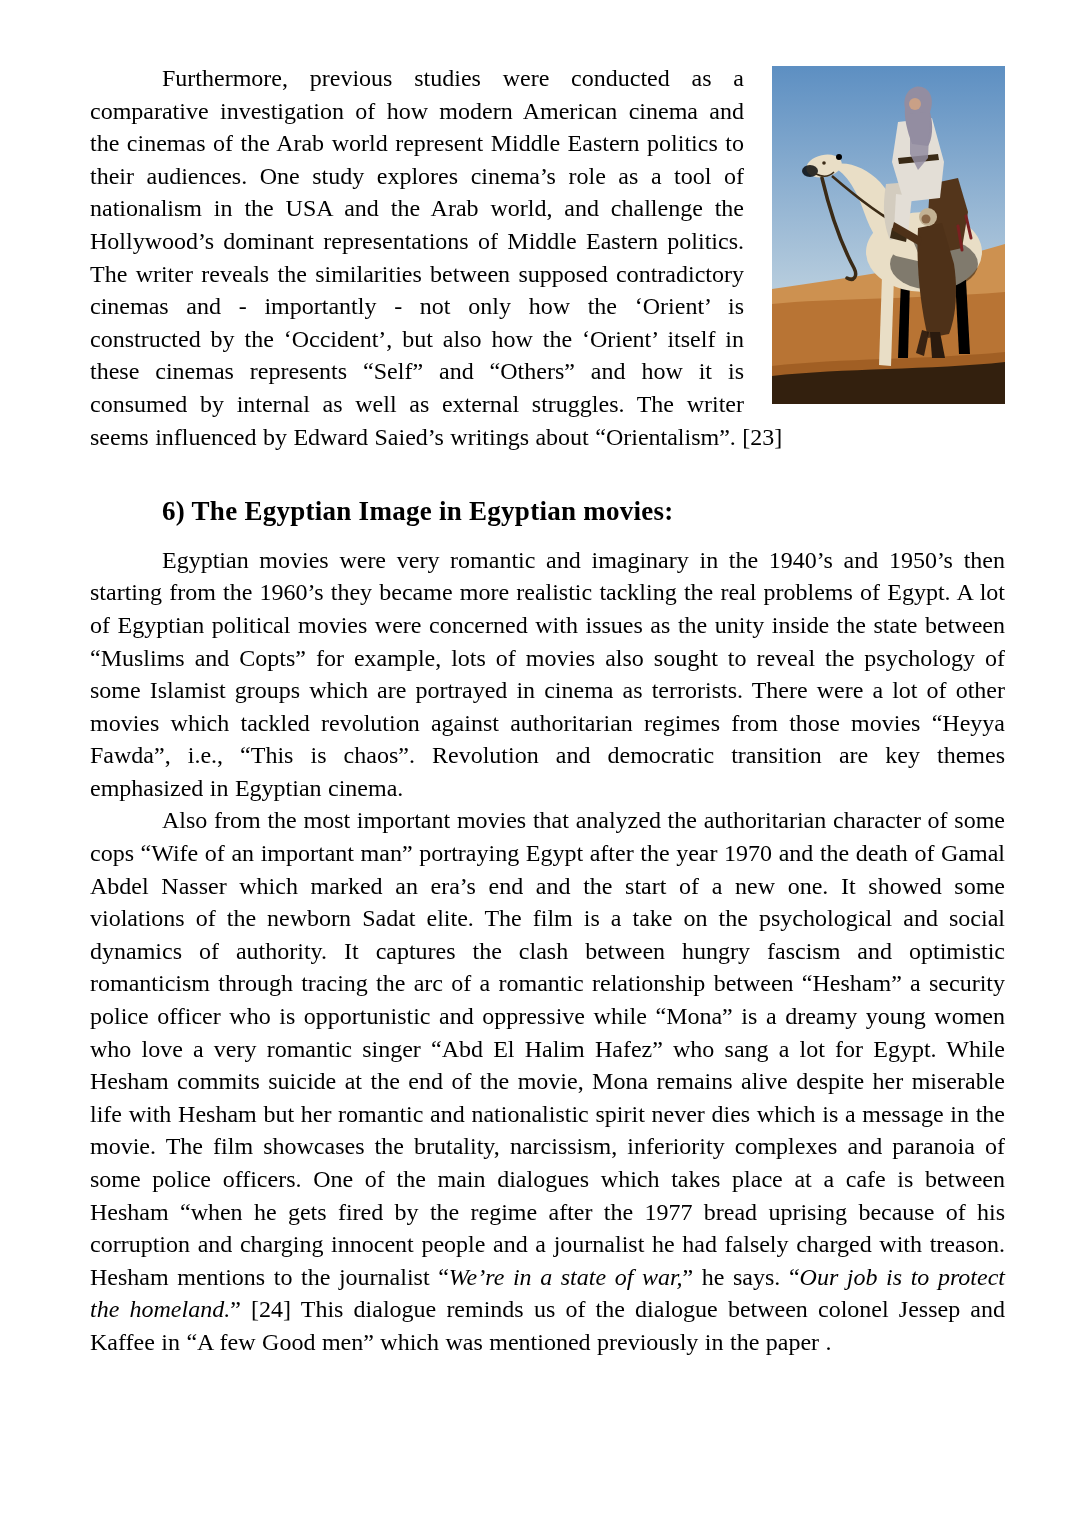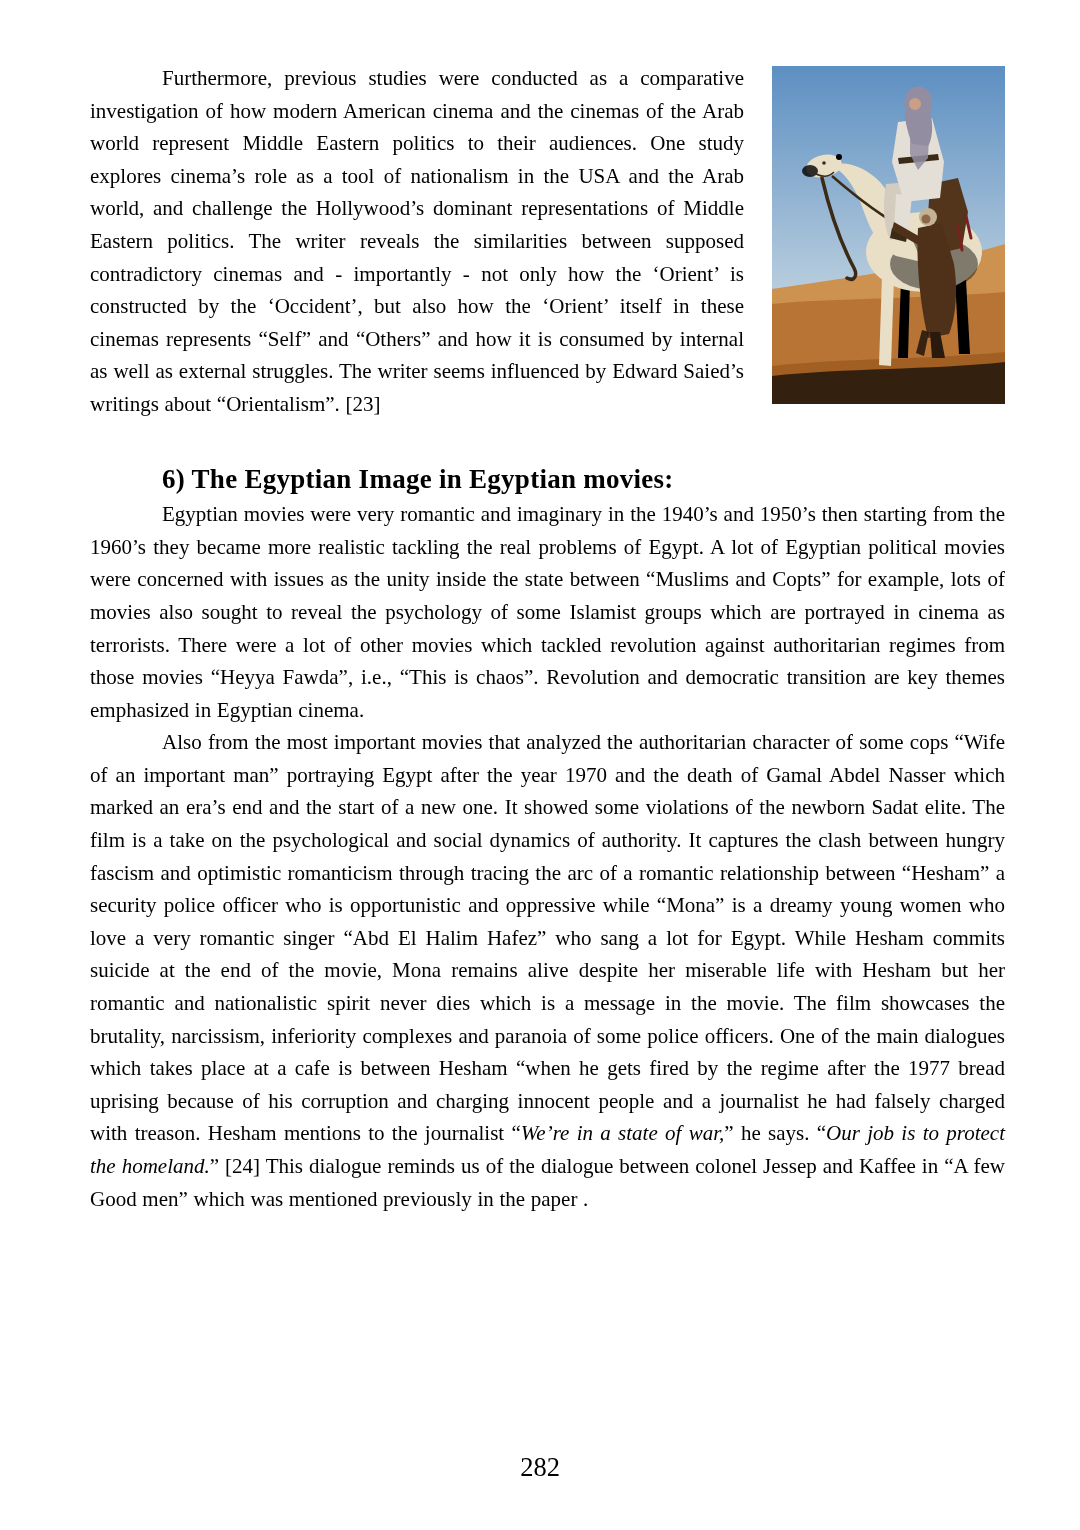--- a/index.html
+++ b/index.html
@@ -14,21 +14,21 @@
     position: relative;
     box-sizing: border-box;
     width: 1080px;
     height: 1530px;
     padding: 62px 75px 0 90px;
     overflow: hidden;
     background: #ffffff;
   }
   .para {
     margin: 0;
-    font-size: 21px;
+    font-size: 24px;
     line-height: 32.6px;
     text-align: justify;
     text-indent: 72px;
     word-spacing: 0.02em;
   }
   .photo-float {
     float: right;
     width: 233px;
     height: 338px;
     margin: 4px 0 16px 28px;
@@ -36,21 +36,21 @@
   }
   .photo-float svg { display: block; width: 233px; height: 338px; }
   .heading {
     margin: 42px 0 0 0;
     font-size: 27px;
     line-height: 32.6px;
     font-weight: bold;
     text-indent: 72px;
     letter-spacing: 0.01em;
   }
-  .heading + .para { margin-top: 3px; }
+  .heading + .para { margin-top: 16px; }
   em { }
   .page-number {
     position: absolute;
     left: 0;
     right: 0;
     top: 1452px;
     text-align: center;
     font-size: 26.5px;
   }
 </style>
@@ -111,15 +111,14 @@
   </div>
 
   <p class="para"><span>Furthermore, previous studies were conducted as a comparative investigation of how modern American cinema and the cinemas of the Arab world represent Middle Eastern politics to their audiences.  One study explores cinema’s role as a tool of nationalism in the USA and the Arab world, and challenge the Hollywood’s dominant representations of Middle Eastern politics. The writer reveals the similarities between supposed contradictory cinemas and - importantly - not only how the ‘Orient’ is constructed by the ‘Occident’, but also how the ‘Orient’ itself in these cinemas represents “Self” and “Others” and how it is consumed by internal as well as external struggles. The writer seems influenced by Edward Saied’s writings about “Orientalism”. [23]</span></p>
 
   <h3 class="heading">6) The Egyptian Image in Egyptian movies:</h3>
 
   <p class="para"><span>Egyptian movies were very romantic and imaginary in the 1940’s and 1950’s then starting from the 1960’s they became more realistic tackling the real problems of Egypt. A lot of Egyptian political movies were concerned with issues as the unity inside the state between “Muslims and Copts” for example, lots of movies also sought to reveal the psychology of some Islamist groups which are portrayed in cinema as terrorists. There were a lot of other movies which tackled revolution against authoritarian regimes from those movies “Heyya Fawda”, i.e., “This is chaos”. Revolution and democratic transition are key themes emphasized in Egyptian cinema.</span></p>
 
   <p class="para"><span>Also from the most important movies that analyzed the authoritarian character of some cops “Wife of an important man” portraying Egypt after the year 1970 and the death of Gamal Abdel Nasser which marked an era’s end and the start of a new one. It showed some violations of the newborn Sadat elite. The film is a take on the psychological and social dynamics of authority. It captures the clash between hungry fascism and optimistic romanticism through tracing the arc of a romantic relationship between “Hesham” a security police officer who is opportunistic and oppressive while “Mona” is a dreamy young women who love a very romantic singer “Abd El Halim Hafez” who sang a lot for Egypt. While Hesham commits suicide at the end of the movie, Mona remains alive despite her miserable life with Hesham but her romantic and nationalistic spirit never dies which is a message in the movie. The film showcases the brutality, narcissism, inferiority complexes and paranoia of  some police officers. One of the main dialogues which takes place at a cafe is between Hesham “when he gets fired by the regime after the 1977 bread uprising  because of his corruption and charging innocent people and a journalist he had falsely charged with treason. Hesham mentions to the journalist “</span><em>We’re in a state of war,</em><span>” he says. “</span><em>Our job is to protect the homeland.</em><span>” [24]  This dialogue reminds us of the dialogue between colonel Jessep and Kaffee in “A few Good men” which was mentioned previously in the paper .</span></p>
 
-  <div class="page-number">282</div>
 
 </div>
 
 </body></html>

